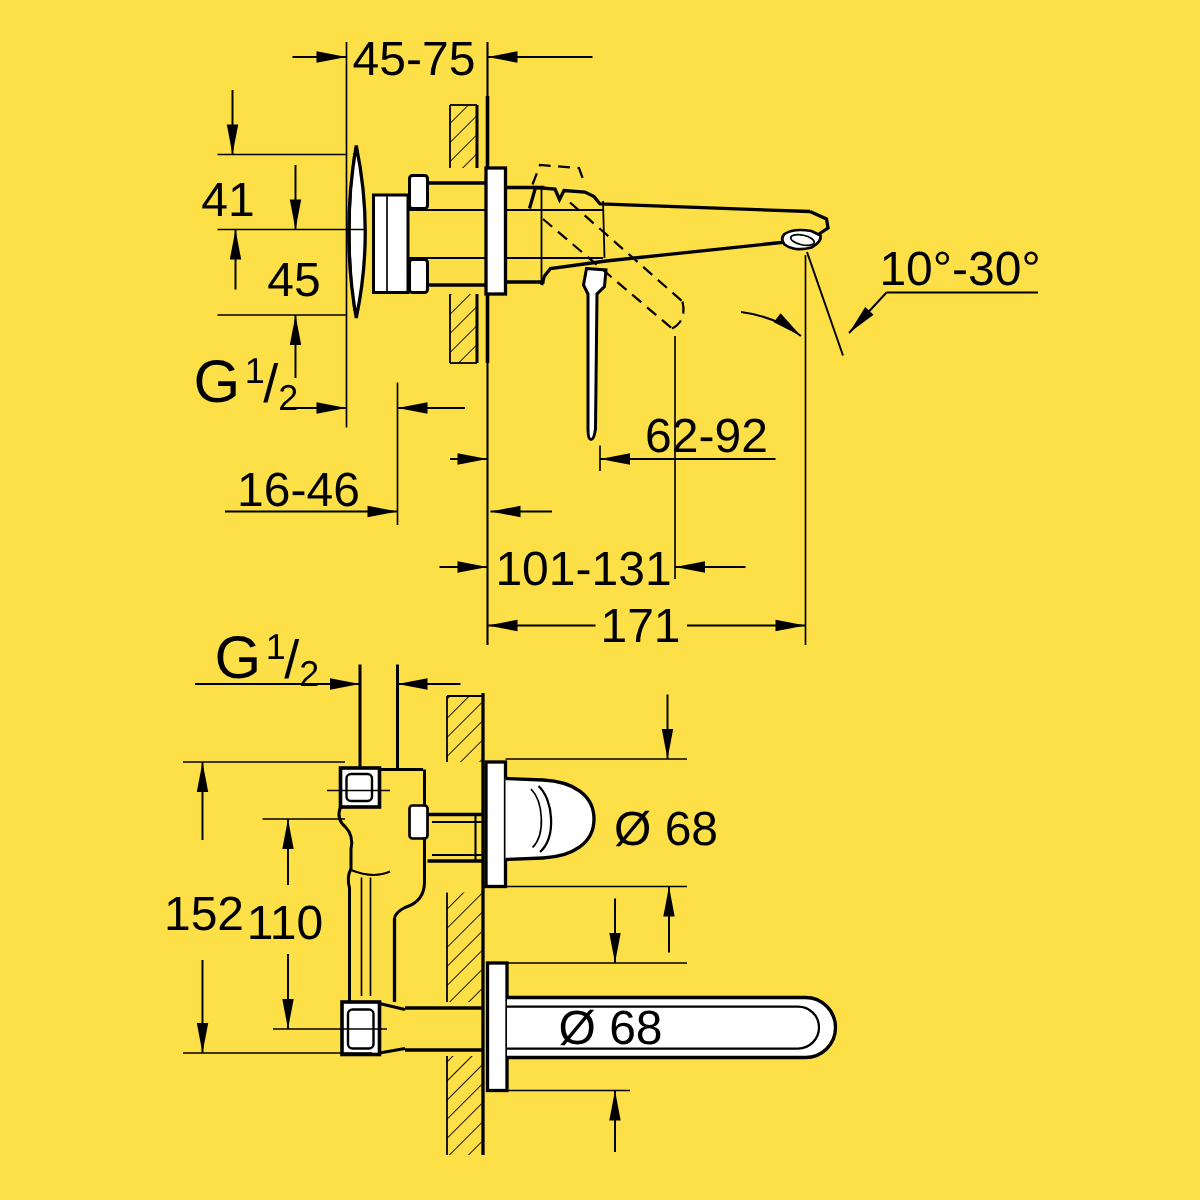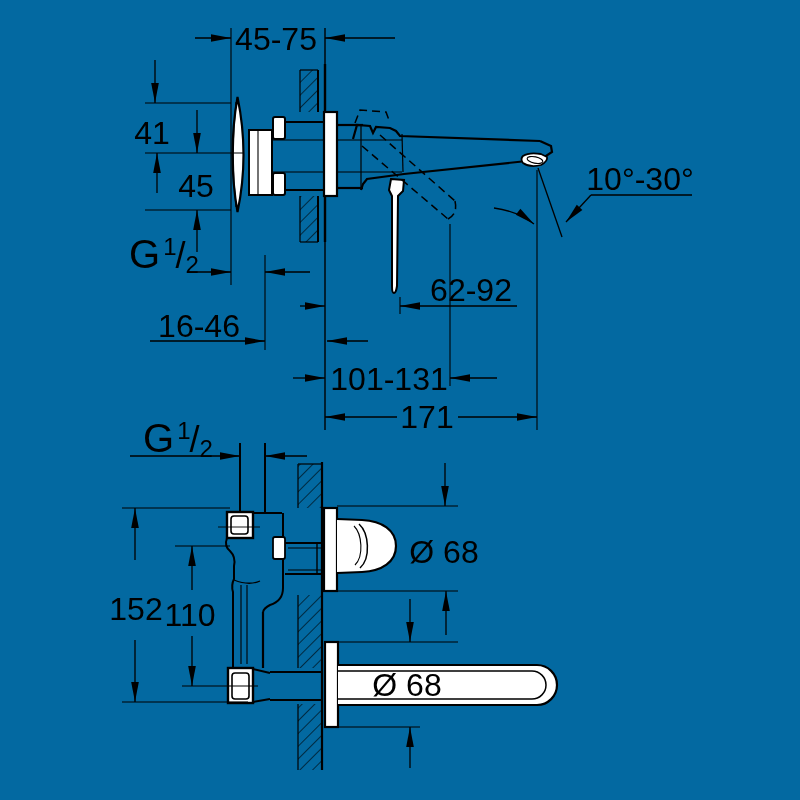--- a/index.html
+++ b/index.html
@@ -1,16 +1,16 @@
 <!DOCTYPE html>
 <html><head>
 <meta charset="utf-8">
 <style>
   html,body{margin:0;padding:0;background:#ffffff;}
-  .canvas{position:relative;width:800px;height:800px;background:#0369a1;overflow:hidden;}
+  .canvas{position:relative;width:800px;height:800px;background:#fde047;overflow:hidden;}
   svg{display:block;}
   text{font-family:"Liberation Sans","DejaVu Sans",sans-serif;fill:#000;stroke:none;}
   .dim{font-size:32px;}
   .thread{font-size:40px;}
   .thread-sup{font-size:24px;}
   .thread-slash{font-size:36px;}
   .thread-sub{font-size:24px;}
 </style>
 </head>
 <body>

